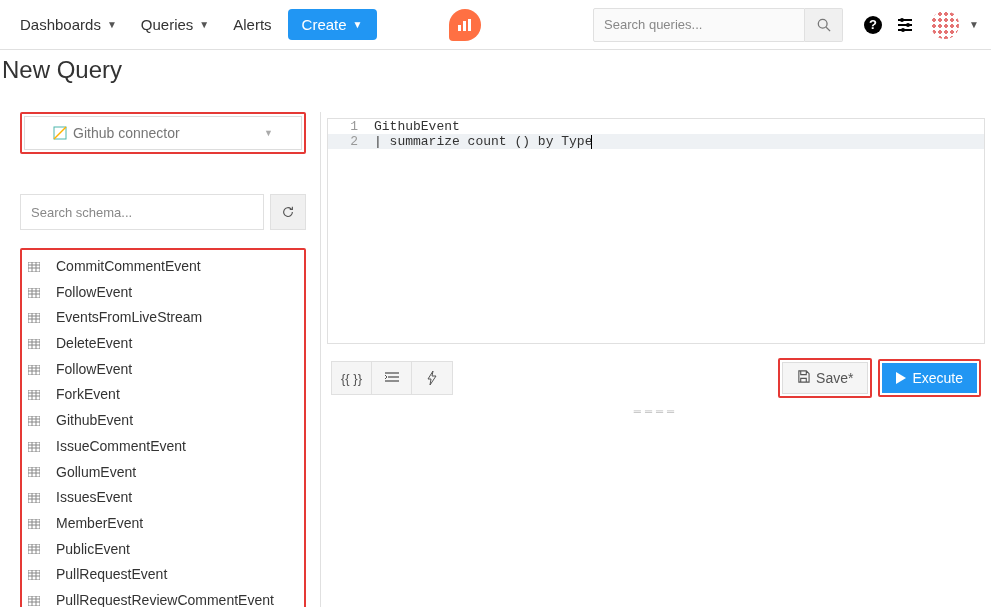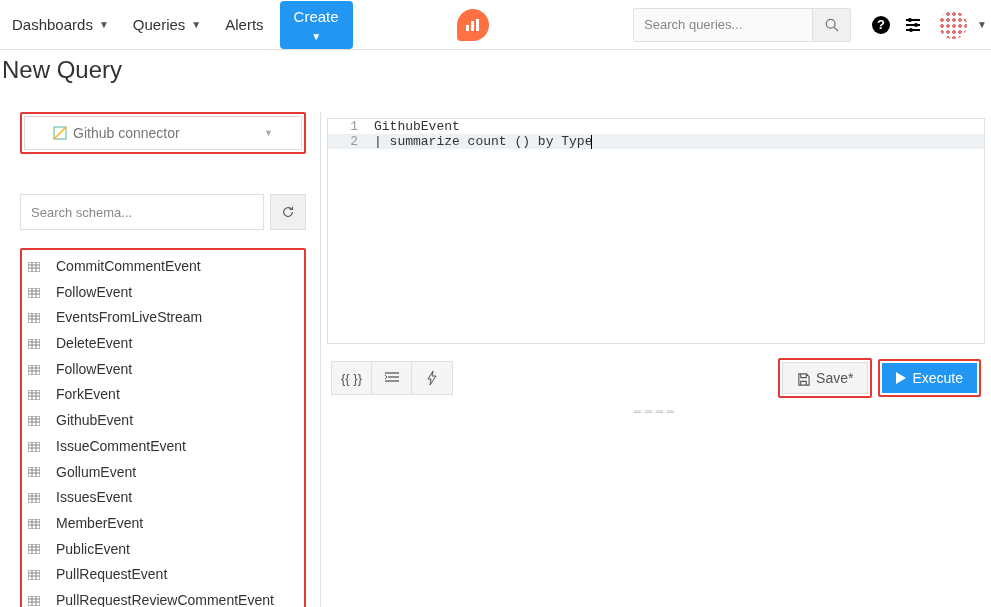--- a/index.html
+++ b/index.html
@@ -1,24 +1,24 @@
 <!DOCTYPE html>
 <html><head>
 <meta charset="utf-8">
 <style>
   * { box-sizing: border-box; margin: 0; padding: 0; }
   body { font-family: -apple-system, BlinkMacSystemFont, "Segoe UI", Helvetica, Arial, sans-serif; font-size: 14px; color: #333; background: #fff; }
-  .topbar { display: flex; align-items: center; height: 50px; border-bottom: 1px solid #e0e0e0; padding: 0 4px; gap: 8px; }
+  .topbar { display: flex; align-items: center; height: 50px; border-bottom: 1px solid #e0e0e0; padding: 0 12px; gap: 8px; }
   .nav-item { display: flex; align-items: center; gap: 6px; padding: 6px 8px; cursor: pointer; color: #333; font-size: 15px; }
   .chev { font-size: 10px; color: #555; }
-  .btn-create { background: #2196f3; color: #fff; border: none; padding: 7px 14px; border-radius: 4px; display: flex; align-items: center; gap: 6px; font-size: 15px; cursor: pointer; flex-direction: column; }
+  .btn-create { background: #2196f3; color: #fff; border: none; padding: 7px 14px; border-radius: 4px; display: flex; align-items: center; gap: 6px; font-size: 15px; cursor: pointer; }
   .spacer { flex: 1; }
   .logo { width: 32px; height: 32px; background: #ff7043; border-radius: 50% 50% 50% 4px; display: flex; align-items: center; justify-content: center; color: #fff; font-size: 14px; margin-right: 40px; }
   .search-wrap { display: flex; align-items: center; }
-  .search-input { width: 180px; height: 34px; border: 1px solid #e0e0e0; padding: 0 10px; font-size: 13px; color: #333; background:#fafafa; border-radius:2px 0 0 2px; }
+  .search-input { width: 212px; height: 34px; border: 1px solid #e0e0e0; padding: 0 10px; font-size: 13px; color: #333; background:#fafafa; border-radius:2px 0 0 2px; }
   .search-input::placeholder { color: #888; }
   .search-btn { width: 38px; height: 34px; border: 1px solid #e0e0e0; border-left: none; background: #f0f0f0; display:flex; align-items:center; justify-content:center; cursor:pointer; border-radius:0 2px 2px 0; }
   .top-icon { width: 24px; height: 24px; display:flex; align-items:center; justify-content:center; cursor:pointer; font-size:18px; color:#333; }
   .decor-blob { width: 28px; height: 28px; background: radial-gradient(circle, #e57373 2px, transparent 2px); background-size: 6px 6px; border-radius: 50%; }
   .content { display: flex; }
   .left { width: 320px; padding: 18px 14px 14px 20px; }
   .right { flex: 1; border-left: 1px solid #e0e0e0; }
   h1.page-title { font-size: 24px; font-weight: 400; color: #333; margin-bottom: 28px; margin-top: 6px; padding-left: 2px; }
   .hl { border: 2.5px solid #e53935; border-radius: 2px; }
   .datasource { display:flex; align-items:center; justify-content:space-between; border:1px solid #ddd; padding: 8px 28px; color:#767676; font-size:14px; cursor:pointer; background:#fff; }
@@ -35,21 +35,21 @@
   .editor { border:1px solid #e0e0e0; font-family: "Courier New", monospace; font-size: 13px; background:#fff; height: 226px; }
   .editor-line { display:flex; }
   .gutter { width:38px; text-align:right; padding-right:8px; color:#999; background:#fff; user-select:none; }
   .code { flex:1; padding-left:8px; white-space: pre; }
   .editor-line.active .code, .editor-line.active .gutter { background:#eef1f4; }
   .cursor-bar { display:inline-block; width:1px; height:14px; background:#000; vertical-align:middle; margin-left:-1px; }
   .toolbar-row { display:flex; align-items:center; padding: 14px 10px 10px 10px; gap:0; }
   .tool-group { display:flex; border:1px solid #e0e0e0; background:#f5f5f5; }
   .tool-btn { width:40px; height:32px; display:flex; align-items:center; justify-content:center; border-right:1px solid #e0e0e0; cursor:pointer; color:#555; font-size:13px; }
   .tool-btn:last-child { border-right:none; }
-  .btn-save { display:flex; align-items:flex-end; gap:6px; background:#f5f5f5; border:1px solid #ddd; padding:7px 14px; color:#555; cursor:pointer; font-size:14px; }
+  .btn-save { display:flex; align-items:flex-start; gap:6px; background:#f5f5f5; border:1px solid #ddd; padding:7px 14px; color:#555; cursor:pointer; font-size:14px; }
   .btn-exec { display:flex; align-items:center; gap:6px; background:#2196f3; color:#fff; border:none; padding:7px 14px; cursor:pointer; font-size:14px; }
   .btn-hl { padding:2px; margin-left:6px; }
   .resize-handle { text-align:center; color:#bbb; font-size:10px; letter-spacing:4px; margin-top:-2px; user-select:none; }
   svg { display:block; }
 </style>
 </head>
 <body>
 
 <div class="topbar">
   <div class="nav-item">

